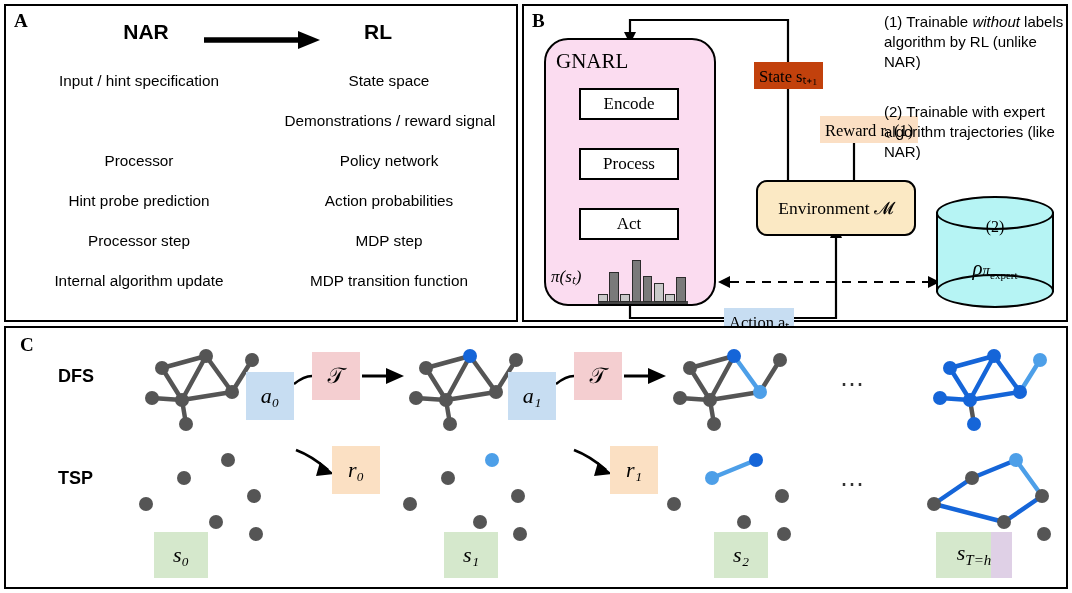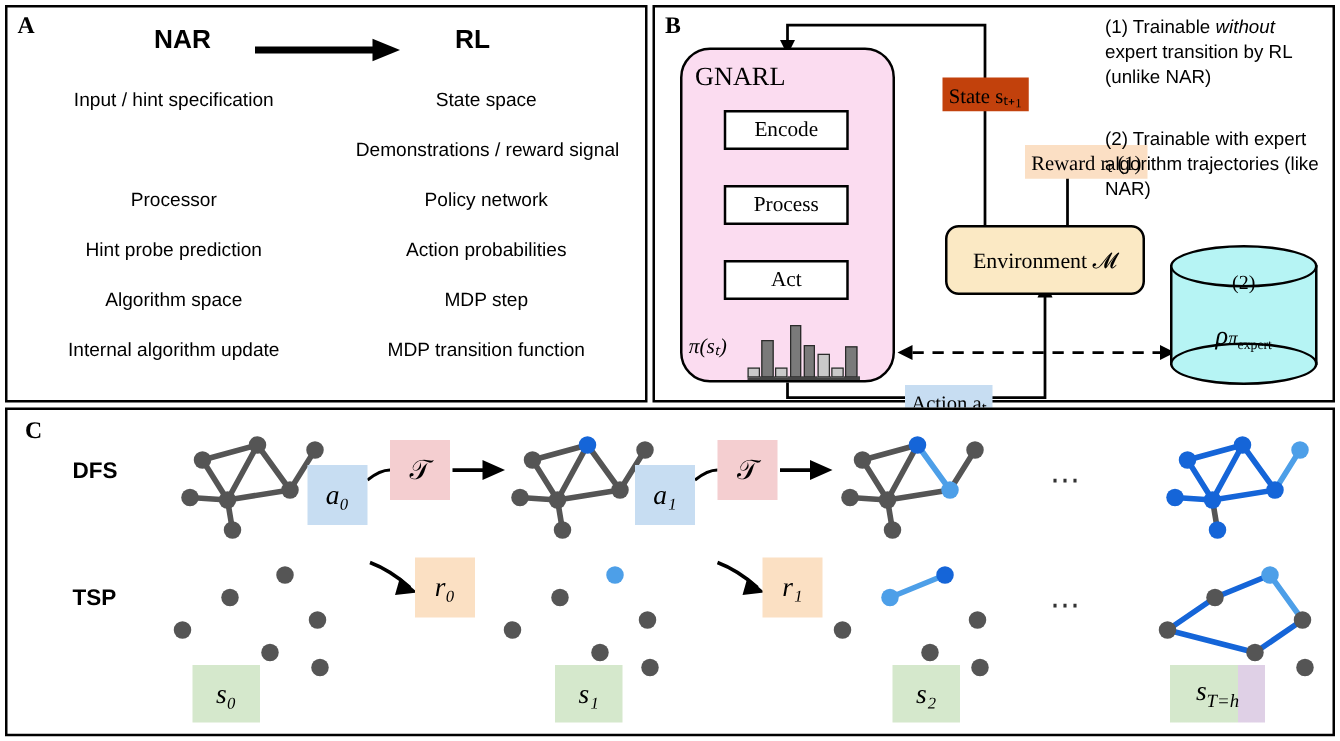--- a/index.html
+++ b/index.html
@@ -90,21 +90,21 @@
     <div class="a-row-r" style="left:258px;top:66px;width:250px;">State space</div>
 
     <div class="a-row-r" style="left:256px;top:106px;width:256px;">Demonstrations / reward signal</div>
 
     <div class="a-row-l" style="left:8px;top:146px;width:250px;">Processor</div>
     <div class="a-row-r" style="left:258px;top:146px;width:250px;">Policy network</div>
 
     <div class="a-row-l" style="left:8px;top:186px;width:250px;">Hint probe prediction</div>
     <div class="a-row-r" style="left:258px;top:186px;width:250px;">Action probabilities</div>
 
-    <div class="a-row-l" style="left:8px;top:226px;width:250px;">Algorithm space</div>
+    <div class="a-row-l" style="left:8px;top:226px;width:250px;">Processor step</div>
     <div class="a-row-r" style="left:258px;top:226px;width:250px;">MDP step</div>
 
     <div class="a-row-l" style="left:8px;top:266px;width:250px;">Internal algorithm update</div>
     <div class="a-row-r" style="left:258px;top:266px;width:250px;">MDP transition function</div>
   </div>
 
   <div class="panel" id="panelB">
     <div class="panel-letter" style="left:8px;top:4px;">B</div>
 
     <svg class="ov" width="546" height="318">
@@ -161,21 +161,21 @@
       <div id="db-body"></div>
       <div id="db-bot"></div>
       <div id="db-top"></div>
       <div id="db-num">(2)</div>
       <div id="db-rho">
         <span style="font-style:italic;">ρ</span><span style="font-size:15px;"><span style="font-style:italic;">π</span><sub style="font-size:11px;">expert</sub></span>
       </div>
     </div>
 
     <div class="b-note" id="b-note1">
-      <span>(1) Trainable </span><em>without</em><span> expert transition by RL (unlike NAR)</span>
+      <span>(1) Trainable </span><em>without</em><span> labels algorithm by RL (unlike NAR)</span>
     </div>
     <div class="b-note" id="b-note2">(2) Trainable with expert algorithm trajectories (like NAR)</div>
   </div>
 
   <div class="panel" id="panelC">
     <div class="panel-letter" style="left:14px;top:6px;">C</div>
 
     <div class="c-alg" style="left:52px;top:38px;">DFS</div>
     <div class="c-alg" style="left:52px;top:140px;">TSP</div>
 

